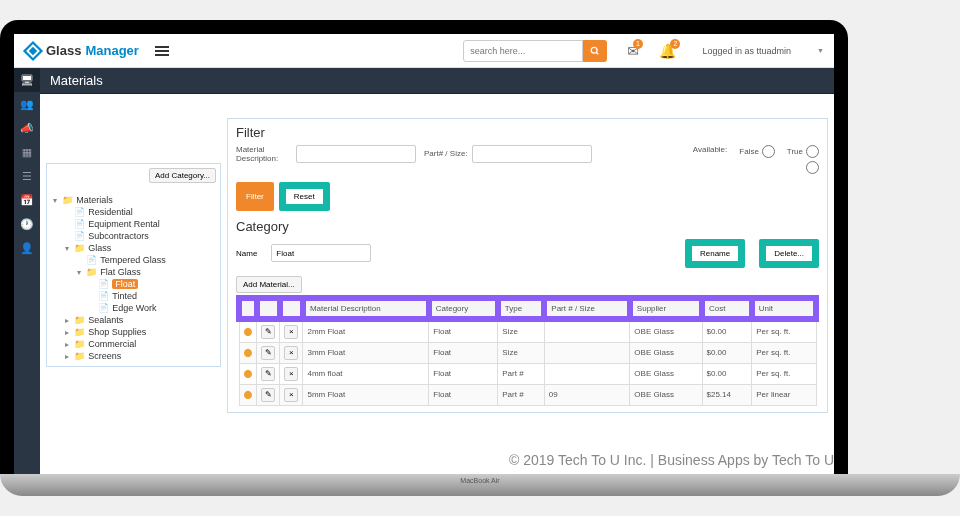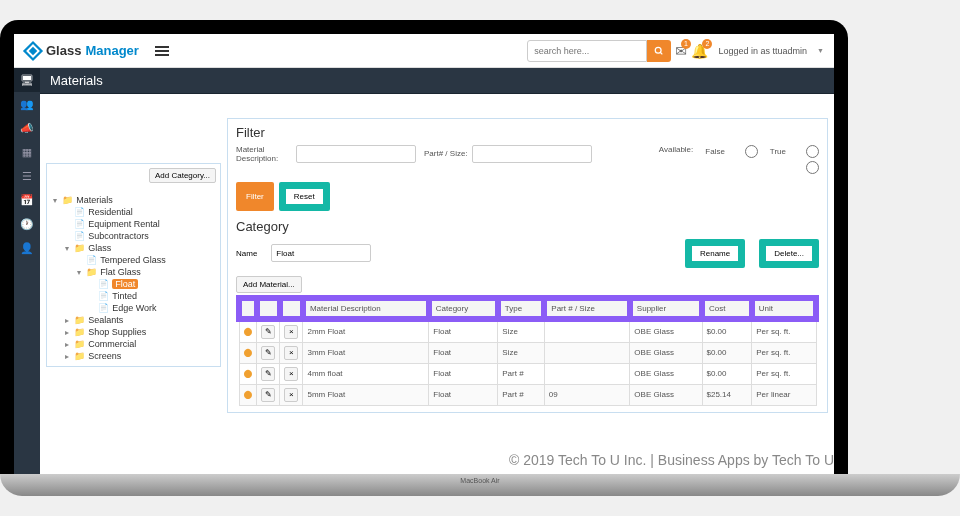--- a/index.html
+++ b/index.html
@@ -8,21 +8,21 @@
 .laptop-base { width: 960px; height: 22px; background: linear-gradient(#ccc, #888); border-radius: 0 0 40px 40px; margin: 0 auto; position: relative; }
 .laptop-base::before { content: "MacBook Air"; position: absolute; top: 3px; left: 50%; transform: translateX(-50%); font-size: 7px; color: #555; }
 .screen { background: #fff; height: 440px; overflow: hidden; font-size: 9px; position: relative; }
 .topbar { height: 34px; display: flex; align-items: center; padding: 0 10px; border-bottom: 1px solid #ddd; }
 .logo { display: flex; align-items: center; gap: 4px; font-size: 13px; font-weight: bold; }
 .logo-icon { width: 18px; height: 18px; transform: rotate(45deg); }
 .logo .glass { color: #333; }
 .logo .mgr { color: #0088cc; }
 .hamburger { margin-left: 16px; display: flex; flex-direction: column; gap: 2px; cursor: pointer; }
 .hamburger span { width: 14px; height: 2px; background: #333; }
-.top-right { margin-left: auto; display: flex; align-items: center; gap: 4px; }
+.top-right { margin-left: auto; display: flex; align-items: center; gap: 20px; }
 .search-grp { display: flex; }
 .search-input { height: 22px; width: 120px; border: 1px solid #ccc; border-radius: 3px 0 0 3px; padding: 0 6px; font-size: 9px; }
 .search-btn { width: 24px; height: 22px; background: #f0872b; border: none; border-radius: 0 3px 3px 0; color: #fff; display: flex; align-items: center; justify-content: center; cursor: pointer; }
 .noti { position: relative; color: #666; font-size: 14px; }
 .badge { position: absolute; top: -4px; right: -4px; background: #f0872b; color: #fff; border-radius: 50%; width: 10px; height: 10px; font-size: 7px; display: flex; align-items: center; justify-content: center; }
 .user-info { font-size: 9px; color: #555; padding: 0 6px; }
 .arrow-down { font-size: 7px; color: #888; }
 .body-area { display: flex; height: calc(100% - 34px); }
 .sidebar { width: 26px; background: #2a3643; display: flex; flex-direction: column; padding-top: 0; }
 .sb-item { height: 24px; display: flex; align-items: center; justify-content: center; color: #99a; font-size: 11px; cursor: pointer; }
@@ -39,21 +39,21 @@
 .tree-item .file-icon { color: #f0a030; font-size: 9px; }
 .tree-item.selected > span:last-child { background: #f0872b; color: #fff; padding: 0 3px; border-radius: 2px; }
 .indent-1 { padding-left: 12px; }
 .indent-2 { padding-left: 24px; }
 .indent-3 { padding-left: 36px; }
 .right-pane { flex: 1; border: 1px solid #c8def0; padding: 6px 8px; }
 .section-title { font-size: 13px; color: #333; font-weight: normal; margin-bottom: 5px; }
 .filter-row { display: flex; align-items: flex-start; gap: 8px; margin-bottom: 6px; font-size: 8px; color: #555; }
 .filter-group-row { display: flex; align-items: center; gap: 4px; }
 .filter-input { height: 18px; width: 120px; border: 1px solid #ccc; border-radius: 2px; padding: 0 4px; font-size: 8px; }
-.radio-grp { display: flex; align-items: center; gap: 20px; }
+.radio-grp { display: flex; align-items: center; gap: 3px; }
 .radio-row { display: flex; gap: 12px; }
 .btn-row { display: flex; gap: 5px; margin-bottom: 8px; }
 .btn-primary { background: #f0872b; color: #fff; border: none; padding: 3px 10px; border-radius: 2px; font-size: 8px; cursor: pointer; }
 .btn-default { background: #fff; border: 7px solid #14b8a6; padding: 3px 8px; border-radius: 2px; font-size: 8px; cursor: pointer; }
 .name-row { display: flex; align-items: center; gap: 14px; margin-bottom: 8px; font-size: 8px; }
 .name-input { height: 18px; width: 100px; border: 1px solid #ccc; border-radius: 2px; padding: 0 4px; font-size: 8px; }
 .add-mat-btn { font-size: 8px; padding: 3px 6px; background: #f5f5f5; border: 1px solid #ccc; border-radius: 2px; cursor: pointer; margin-bottom: 2px; }
 table { width: 100%; border-collapse: collapse; font-size: 8px; }
 th { background: #f5f5f5; border: 6px solid #8b5cf6; padding: 3px 4px; text-align: left; font-weight: normal; color: #555; }
 td { border: 1px solid #ddd; padding: 3px 4px; color: #555; }

